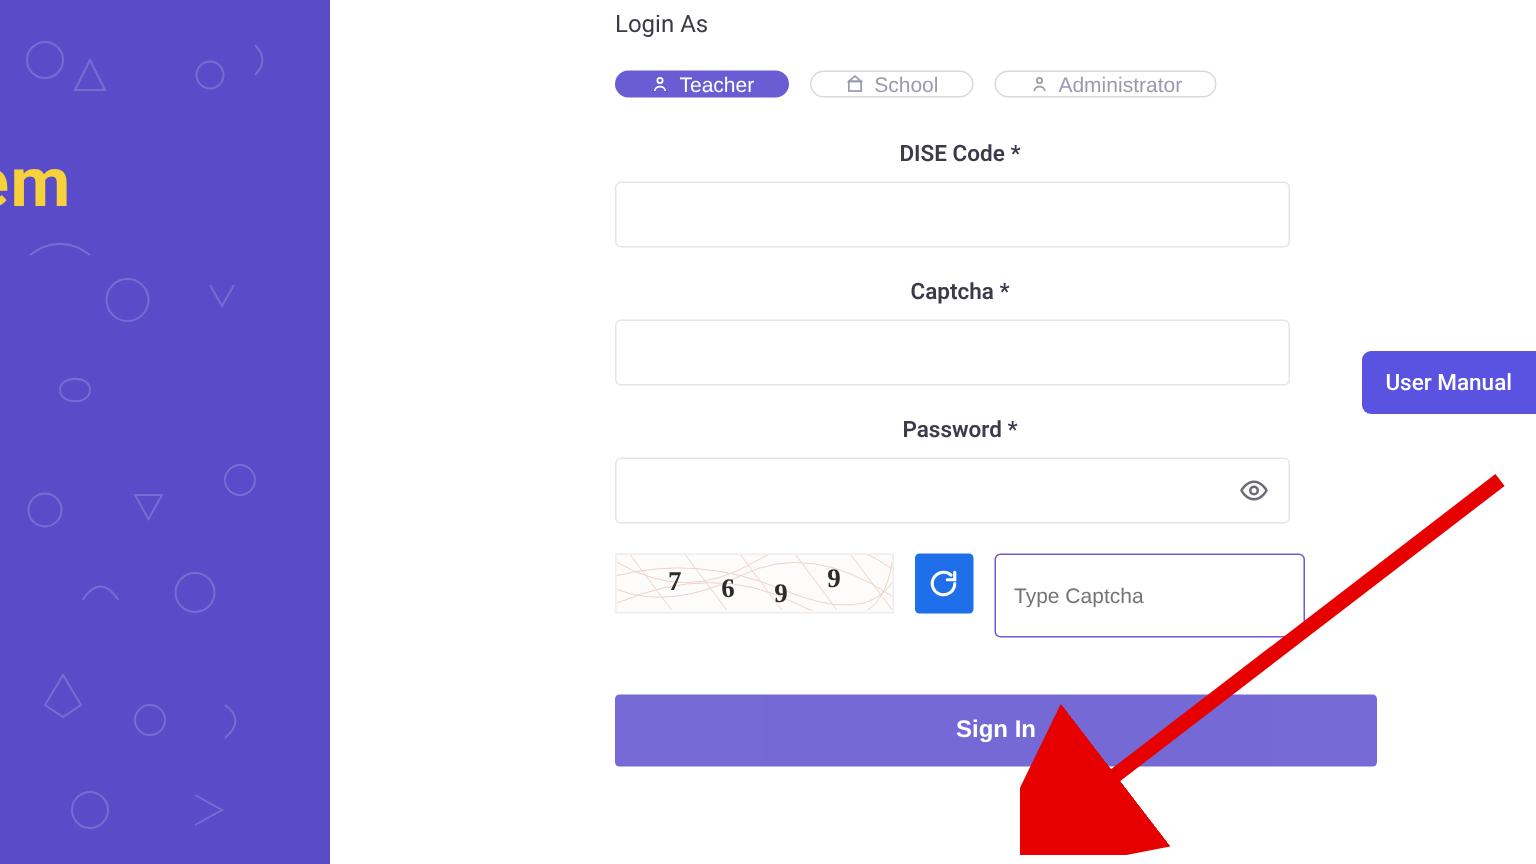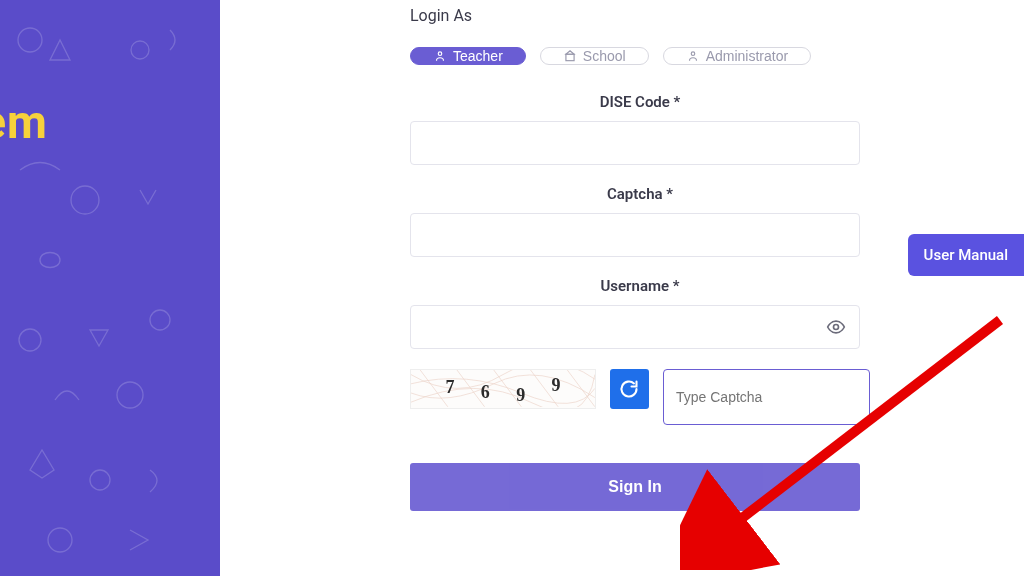--- a/index.html
+++ b/index.html
@@ -152,21 +152,21 @@
   .captcha-input {
     flex: 0 0 160px;
     height: 56px;
     border: 1px solid #6a5dd3;
     border-radius: 4px;
     padding: 0 12px;
     font-size: 14px;
     color: #8a8aa0;
   }
   .signin-btn {
-    width: 450px;
+    width: 508px;
     height: 48px;
     background: #6a5dd3;
     opacity: 0.92;
     color: #fff;
     font-size: 16px;
     font-weight: 600;
     border: none;
     border-radius: 3px;
     cursor: pointer;
     margin-top: 6px;
@@ -253,21 +253,21 @@
     <div class="field-label">DISE Code *</div>
     <input class="text-input" type="text" style="">
   </div>
 
   <div class="field-group">
     <div class="field-label">Captcha *</div>
     <input class="text-input" type="text" style="">
   </div>
 
   <div class="field-group">
-    <div class="field-label">Username *</div>
+    <div class="field-label">Password *</div>
     <div class="password-wrap">
       <input class="text-input" type="password" style="">
       <svg class="eye-icon" viewBox="0 0 24 24" fill="none" stroke="currentColor" stroke-width="2">
         <path d="M2 12s3.5-7 10-7 10 7 10 7-3.5 7-10 7S2 12 2 12z"></path>
         <circle cx="12" cy="12" r="3"></circle>
       </svg>
     </div>
   </div>
 
   <div class="captcha-row">

